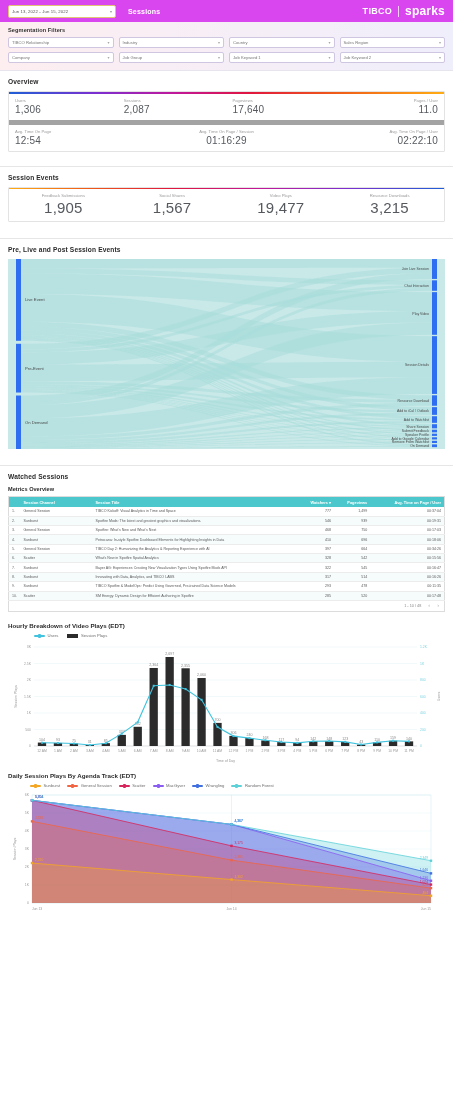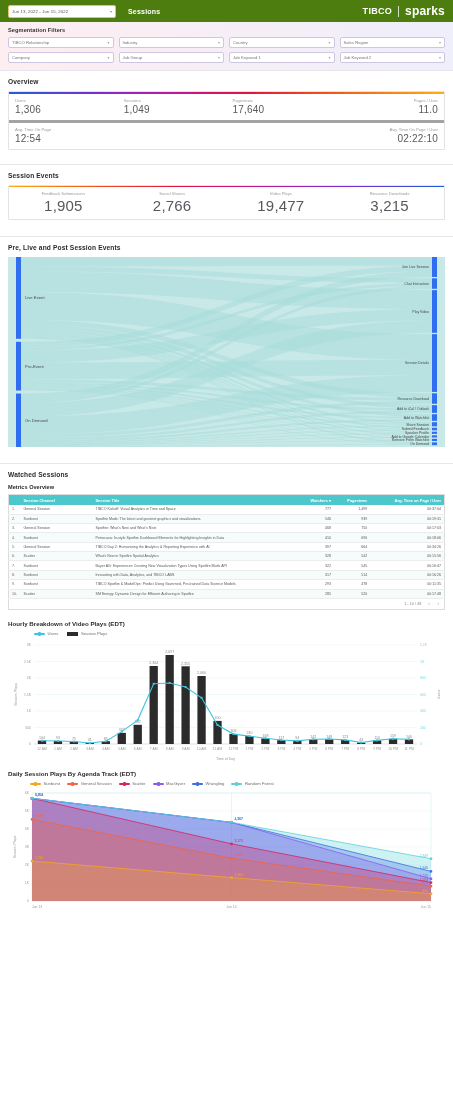--- a/index.html
+++ b/index.html
@@ -7,21 +7,21 @@
     width: 453px; height: 1100px;
     background: #ffffff;
     font-family: "Liberation Sans", sans-serif;
     color: #3a3a3a;
     overflow: hidden;
   }
   .page { width: 453px; height: 1100px; position: relative; }
 
   
   .topbar {
-    height: 22px; background: #4d7c0f;
+    height: 22px; background: #d946ef;
     display: flex; align-items: center; padding: 0 8px;
   }
   .daterange {
     width: 108px; height: 13px; background: #fff; border: 1px solid #e2c276;
     border-radius: 2px; display: flex; align-items: center; justify-content: space-between;
     padding: 0 3px; font-size: 4.3px; color: #555; letter-spacing: .1px;
   }
   .daterange .caret { font-size: 4px; color: #999; }
   .topbar-title { margin-left: 12px; font-size: 7px; font-weight: bold; color: #fff; letter-spacing:.2px;}
   .brand { margin-left: auto; display: flex; align-items: center; gap: 6px; }
@@ -49,21 +49,21 @@
   .section-sep { border-top: 1px solid #e6e6e6; margin-top: 8px; }
   .sec-title { font-size: 6.6px; font-weight: bold; color: #2b2b2b; letter-spacing:.15px; margin-bottom: 6px; }
   .sub-title { font-size: 5.6px; font-weight: bold; color: #2b2b2b; margin-bottom: 4px; }
 
   
   .kpi-card { border: 1px solid #e3e3e3; border-radius: 1px; background:#fff; }
   .kpi-stripe { height: 1.6px; }
   .stripe-a { background: linear-gradient(90deg,#1f5fd6 0%,#7b2fd0 20%,#c0189b 38%,#e0153f 55%,#ef5b18 75%,#ffad14 100%); }
   .stripe-b { background: linear-gradient(90deg,#ffad14 0%,#ef5b18 18%,#e0153f 38%,#c0189b 58%,#7b2fd0 78%,#1f5fd6 100%); }
   .kpi-row { display: flex; }
-  .kpi-row.bordered { border-bottom: 3px solid #a3a3a3; }
+  .kpi-row.bordered { border-bottom: 5px solid #a3a3a3; }
   .kpi {
     flex: 1; padding: 4px 6px 5px 6px; display:flex; flex-direction: column;
   }
   .kpi .label { font-size: 4.2px; color: #9b9b9b; margin-bottom: 1px; }
   .kpi .value { font-size: 10px; color: #55595e; letter-spacing: .2px; font-weight: 300; }
   .kpi.right { align-items: flex-end; text-align: right; }
   .kpi.center { align-items: center; text-align: center; }
   .kpi-events { flex:1; padding: 4px 2px 5px 2px; display:flex; flex-direction:column; align-items:center;}
   .kpi-events .label { font-size: 4.2px; color:#9b9b9b; margin-bottom:1px;}
   .kpi-events .value { font-size: 15px; color:#55595e; font-weight:300; letter-spacing:.2px;}
@@ -165,56 +165,60 @@
     <div class="sec-title">Overview</div>
     <div class="kpi-card">
       <div class="kpi-stripe stripe-a"></div>
       <div class="kpi-row bordered">
         <div class="kpi">
           <span class="label">Users</span>
           <span class="value">1,306</span>
         </div>
         <div class="kpi">
           <span class="label">Sessions</span>
-          <span class="value">1,049</span>
+          <span class="value">2,087</span>
         </div>
         <div class="kpi">
           <span class="label">Pageviews</span>
           <span class="value">17,640</span>
         </div>
         <div class="kpi right">
           <span class="label">Pages / User</span>
           <span class="value">11.0</span>
         </div>
       </div>
       <div class="kpi-row">
         <div class="kpi">
           <span class="label">Avg. Time On Page</span>
           <span class="value">12:54</span>
+        </div>
+        <div class="kpi center">
+          <span class="label">Avg. Time On Page / Session</span>
+          <span class="value">01:16:29</span>
         </div>
         <div class="kpi right">
           <span class="label">Avg. Time On Page / User</span>
           <span class="value">02:22:10</span>
         </div>
       </div>
     </div>
   </div>
 
   <div class="section section-sep" style="margin-top:14px;padding-top:7px;">
     <div class="sec-title">Session Events</div>
     <div class="kpi-card">
       <div class="kpi-stripe stripe-b"></div>
       <div class="kpi-row">
         <div class="kpi-events">
           <span class="label">Feedback Submissions</span>
           <span class="value">1,905</span>
         </div>
         <div class="kpi-events">
           <span class="label">Social Shares</span>
-          <span class="value">2,766</span>
+          <span class="value">1,567</span>
         </div>
         <div class="kpi-events">
           <span class="label">Video Plays</span>
           <span class="value">19,477</span>
         </div>
         <div class="kpi-events">
           <span class="label">Resource Downloads</span>
           <span class="value">3,215</span>
         </div>
       </div>

